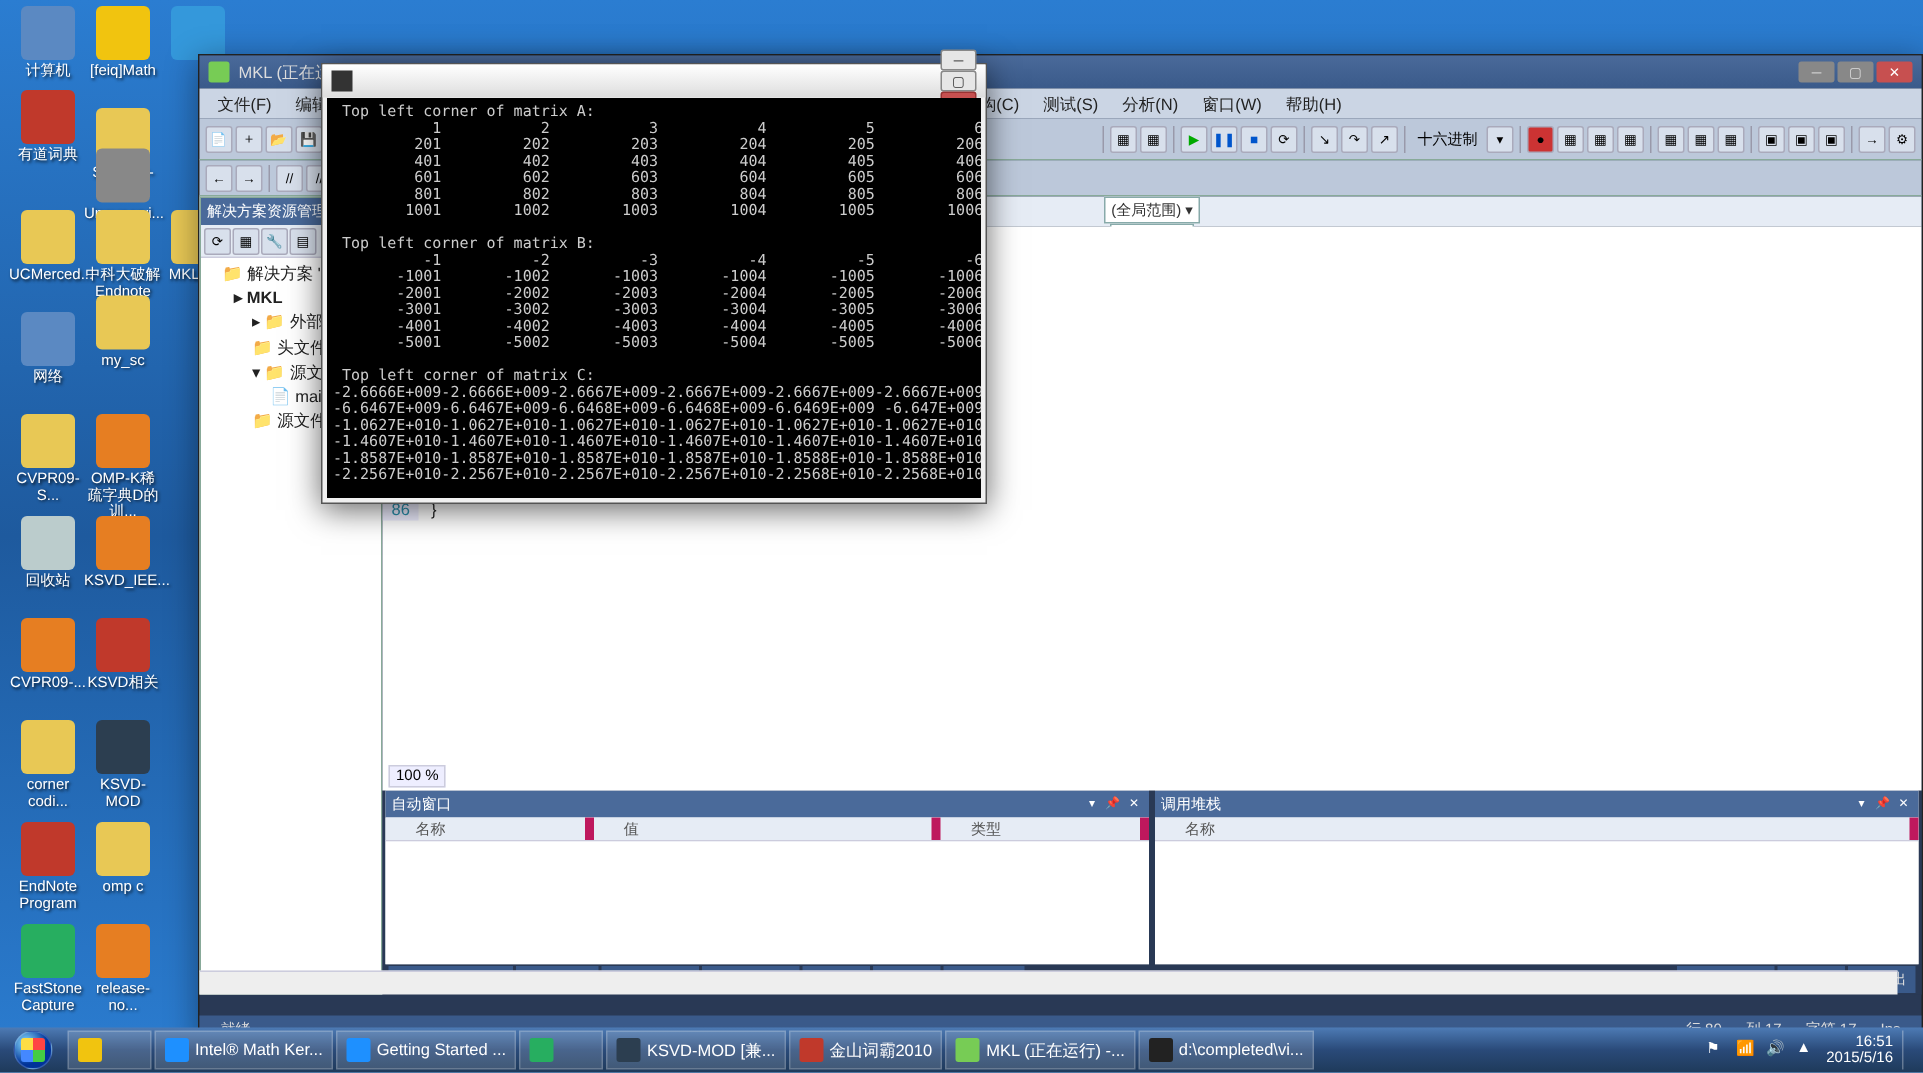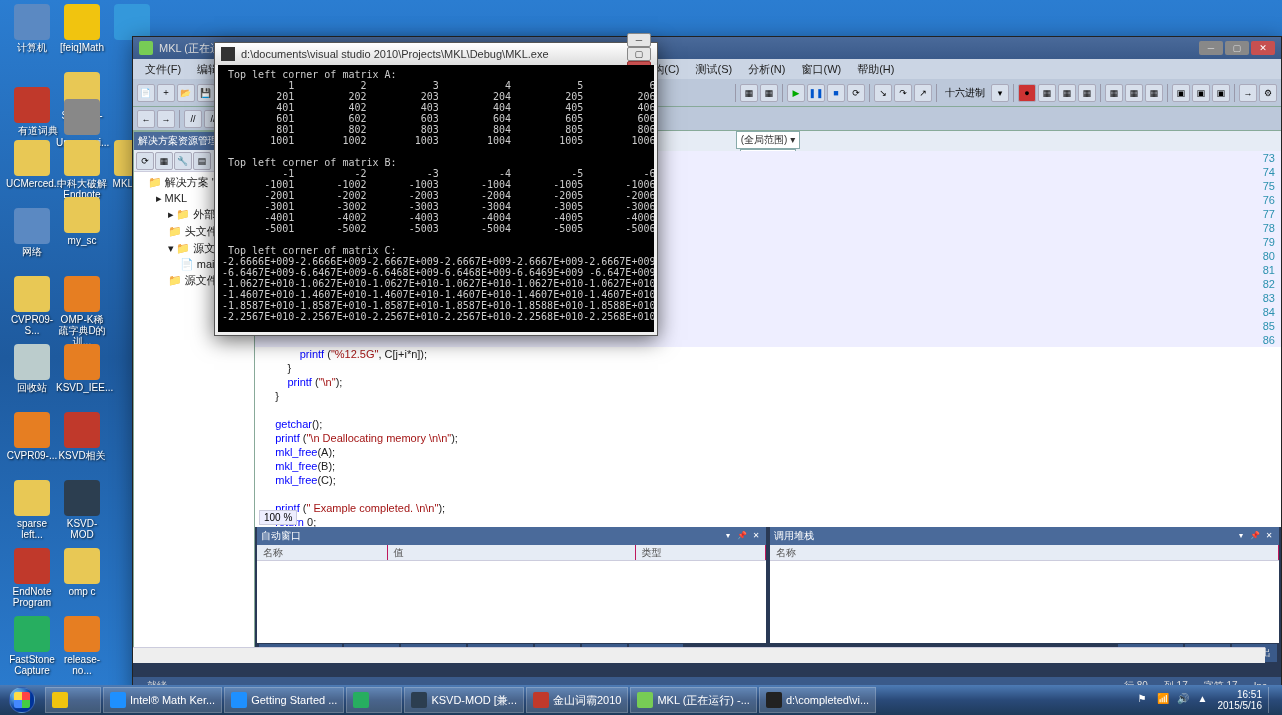--- a/index.html
+++ b/index.html
@@ -29,43 +29,43 @@
 
 .vs-body { position: absolute; top: 94px; left: 0; right: 0; bottom: 32px; display: flex; }
 .vs-solution { width: 122px; background: #fff; border: 1px solid #8a9; font-size: 11px; }
 .vs-solution-title { background: #4a6a9a; color: white; padding: 2px 4px; font-size: 10px; }
 .vs-solution-toolbar { height: 22px; background: #e6ecf5; border-bottom: 1px solid #ccd; display: flex; align-items: center; padding: 0 2px; gap: 1px; }
 .sol-tree { padding: 2px; font-size: 11px; color: #222; }
 .sol-tree .node { padding: 1px 0 1px 12px; white-space: nowrap; cursor: pointer; }
 .sol-tree .node.l1 { padding-left: 20px; }
 .sol-tree .node.l2 { padding-left: 32px; }
 .sol-tree .node.l3 { padding-left: 44px; }
-.sol-tree .node.bold { font-weight: normal; }
+.sol-tree .node.bold { font-weight: bold; }
 
 .vs-main { flex: 1; display: flex; flex-direction: column; background: #293955; }
 .vs-crumb { height: 20px; background: #e6ecf5; display: flex; align-items: center; flex-direction: column; }
 .vs-crumb .half { flex: 1; background: white; border: 1px solid #8aa; font-size: 10px; padding: 1px 4px; color: #333; }
 
 .vs-editor { flex: 1; background: white; font-family: Consolas, monospace; font-size: 11px; overflow: auto; position: relative; }
-.vs-editor-inner { display: flex; flex-direction: column; }
+.vs-editor-inner { display: flex; }
 .vs-gutter { background: #eef; color: #2b91af; text-align: right; padding: 0 6px; user-select: none; }
 .vs-gutter div { height: 14px; line-height: 14px; }
 .vs-code { padding-left: 8px; white-space: pre; color: #222; }
 .vs-code div { height: 14px; line-height: 14px; }
 .kw { color: #0000ff; }
 .str { color: #a31515; }
 .zoom-indicator { position:absolute; bottom:2px; left:4px; font-size:10px; background:#eef; padding:1px 4px; border:1px solid #ccd; }
 
 .vs-bottom-panels { height: 116px; display: flex; gap: 4px; background: #293955; padding: 0 2px; }
 .vs-panel { flex: 1; background: #fff; display: flex; flex-direction: column; }
 .vs-panel-title { background: #4a6a9a; color: white; font-size: 10px; padding: 2px 4px; display: flex; align-items: center; }
 .vs-panel-title .pbtns { margin-left: auto; display: flex; gap: 2px; }
 .vs-panel-title .pbtns span { width: 12px; height: 10px; cursor: pointer; font-size: 8px; text-align: center; }
 .vs-panel-header { height: 16px; background: #e6ecf5; display: flex; font-size: 10px; color: #555; border-bottom: 1px solid #ccd; }
-.vs-panel-header span { padding: 1px 6px; border-right: 1px solid #be185d; }
+.vs-panel-header span { padding: 1px 20px; border-right: 6px solid #be185d; }
 .vs-panel-body { flex: 1; background: white; }
 
 .vs-tabs-bottom { height: 20px; background: #293955; display: flex; align-items: center; padding: 0 4px; gap: 2px; font-size: 10px; color: #ddd; }
 .vs-tabs-bottom .tab { background: #3a5a8a; padding: 2px 6px; cursor: pointer; display: flex; align-items: center; gap: 3px; }
 .vs-tabs-bottom .tab .ticon { width:10px; height:10px; background:#e0c060; }
 .vs-tabs-bottom .spacer { flex: 1; }
 
 .vs-statusbar { position: absolute; bottom: 0; left: 0; right: 0; height: 18px; background: #3a5a8a; color: #ddd; font-size: 10px; display: flex; align-items: center; padding: 0 6px; }
 .vs-statusbar .sbitem { padding: 0 8px; }
 .vs-statusbar .spacer { flex: 1; }
@@ -95,21 +95,21 @@
 .scroll-h { position:absolute; bottom:0; left:0; right:16px; height:16px; background:#eee; border-top:1px solid #ccd; }
 </style>
 </head>
 <body>
 
 <div id="desktop-icons">
     <div class="desktop-icon" style="left: 6px; top: 4px;">
       <div class="icon-box" style="background:#5b89c2"></div>
       <div class="icon-label">计算机</div>
     </div>
-    <div class="desktop-icon" style="left: 6px; top: 87px; text-align: right;">
+    <div class="desktop-icon" style="left: 6px; top: 60px;">
       <div class="icon-box" style="background:#c0392b"></div>
       <div class="icon-label">有道词典</div>
     </div>
     <div class="desktop-icon" style="left: 6px; top: 140px;">
       <div class="icon-box" style="background:#e8c855"></div>
       <div class="icon-label">UCMerced...</div>
     </div>
     <div class="desktop-icon" style="left: 6px; top: 208px;">
       <div class="icon-box" style="background:#5b89c2"></div>
       <div class="icon-label">网络</div>
@@ -121,21 +121,21 @@
     <div class="desktop-icon" style="left: 6px; top: 344px;">
       <div class="icon-box" style="background:#bcc"></div>
       <div class="icon-label">回收站</div>
     </div>
     <div class="desktop-icon" style="left: 6px; top: 412px;">
       <div class="icon-box" style="background:#e67e22"></div>
       <div class="icon-label">CVPR09-...</div>
     </div>
     <div class="desktop-icon" style="left: 6px; top: 480px;">
       <div class="icon-box" style="background:#e8c855"></div>
-      <div class="icon-label">sparse left...</div>
+      <div class="icon-label">corner codi...</div>
     </div>
     <div class="desktop-icon" style="left: 6px; top: 548px;">
       <div class="icon-box" style="background:#c0392b"></div>
       <div class="icon-label">EndNote Program</div>
     </div>
     <div class="desktop-icon" style="left: 6px; top: 616px;">
       <div class="icon-box" style="background:#27ae60"></div>
       <div class="icon-label">FastStone Capture</div>
     </div>
     <div class="desktop-icon" style="left: 56px; top: 4px;">
@@ -382,21 +382,20 @@
     <span class="sbitem">行 80</span>
     <span class="sbitem">列 17</span>
     <span class="sbitem">字符 17</span>
     <span class="sbitem">Ins</span>
   </div>
 </div>
 
 <div class="console-window">
   <div class="console-titlebar">
     <div class="cicon"></div>
-    <span>d:\documents\visual studio 2010\Projects\MKL\Debug\MKL.exe</span>
     <div class="win-btns" style="margin-left:auto">
       <span>─</span>
       <span>▢</span>
       <span class="close">✕</span>
     </div>
   </div>
   <div class="console-body"> Top left corner of matrix A:
            1           2           3           4           5           6
          201         202         203         204         205         206
          401         402         403         404         405         406

